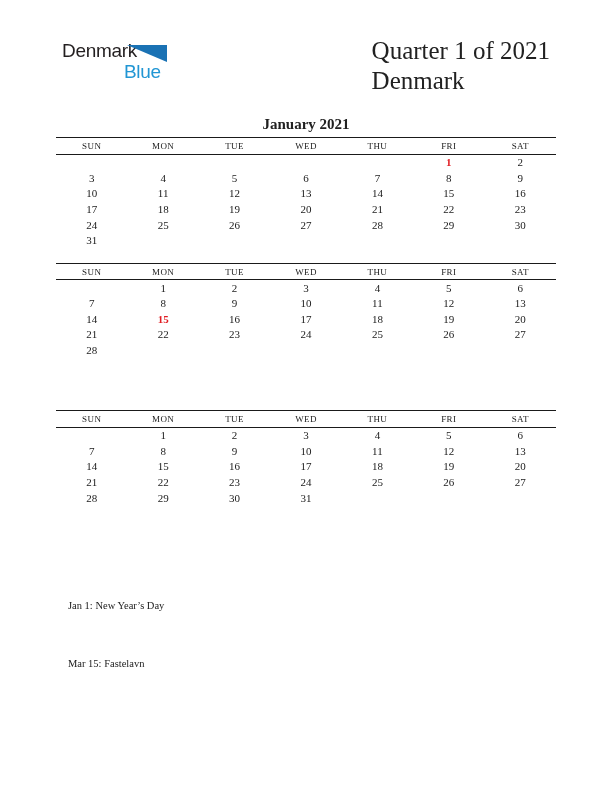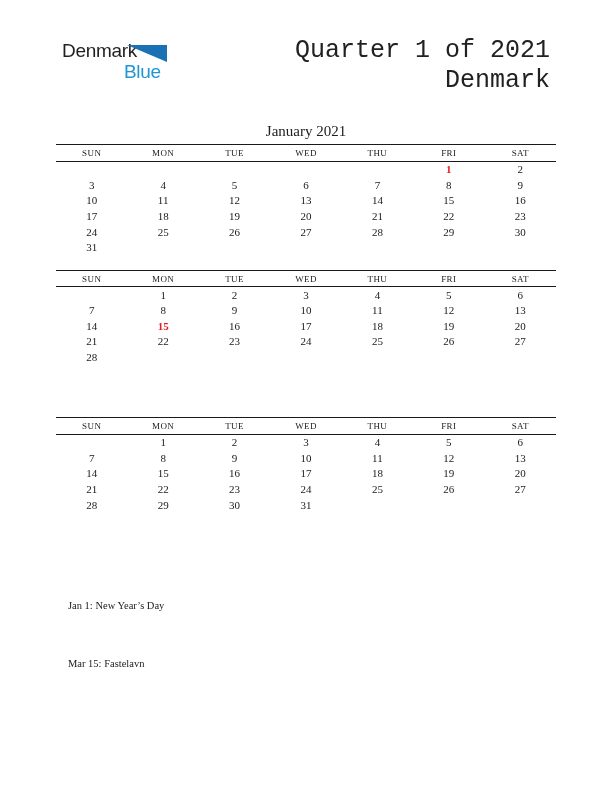--- a/index.html
+++ b/index.html
@@ -55,40 +55,38 @@
     top: 21px;
     font-size: 19px;
     line-height: 21px;
     letter-spacing: -0.3px;
     color: var(--logo-blue);
   }
   .doc-title {
     position: absolute;
     right: 62px;
     top: 36px;
-    text-align: right;
     font-size: 25px;
     line-height: 30px;
     color: var(--text);
     white-space: nowrap;
-    font-family: Liberation Mono, monospace;
   }
 
   
   .months {
     position: absolute;
     left: 56px;
     top: 115px;
     width: 500px;
   }
   .month { height: 147.5px; }
   .month-title {
-    margin: 7px 0 3px 0;
+    margin: 0 0 3px 0;
     font-size: 15px;
-    font-weight: normal;
+    font-weight: bold;
     line-height: 19px;
     text-align: center;
     color: var(--text);
   }
   table.cal {
     width: 100%;
     border-collapse: collapse;
     table-layout: fixed;
   }
   table.cal th {

